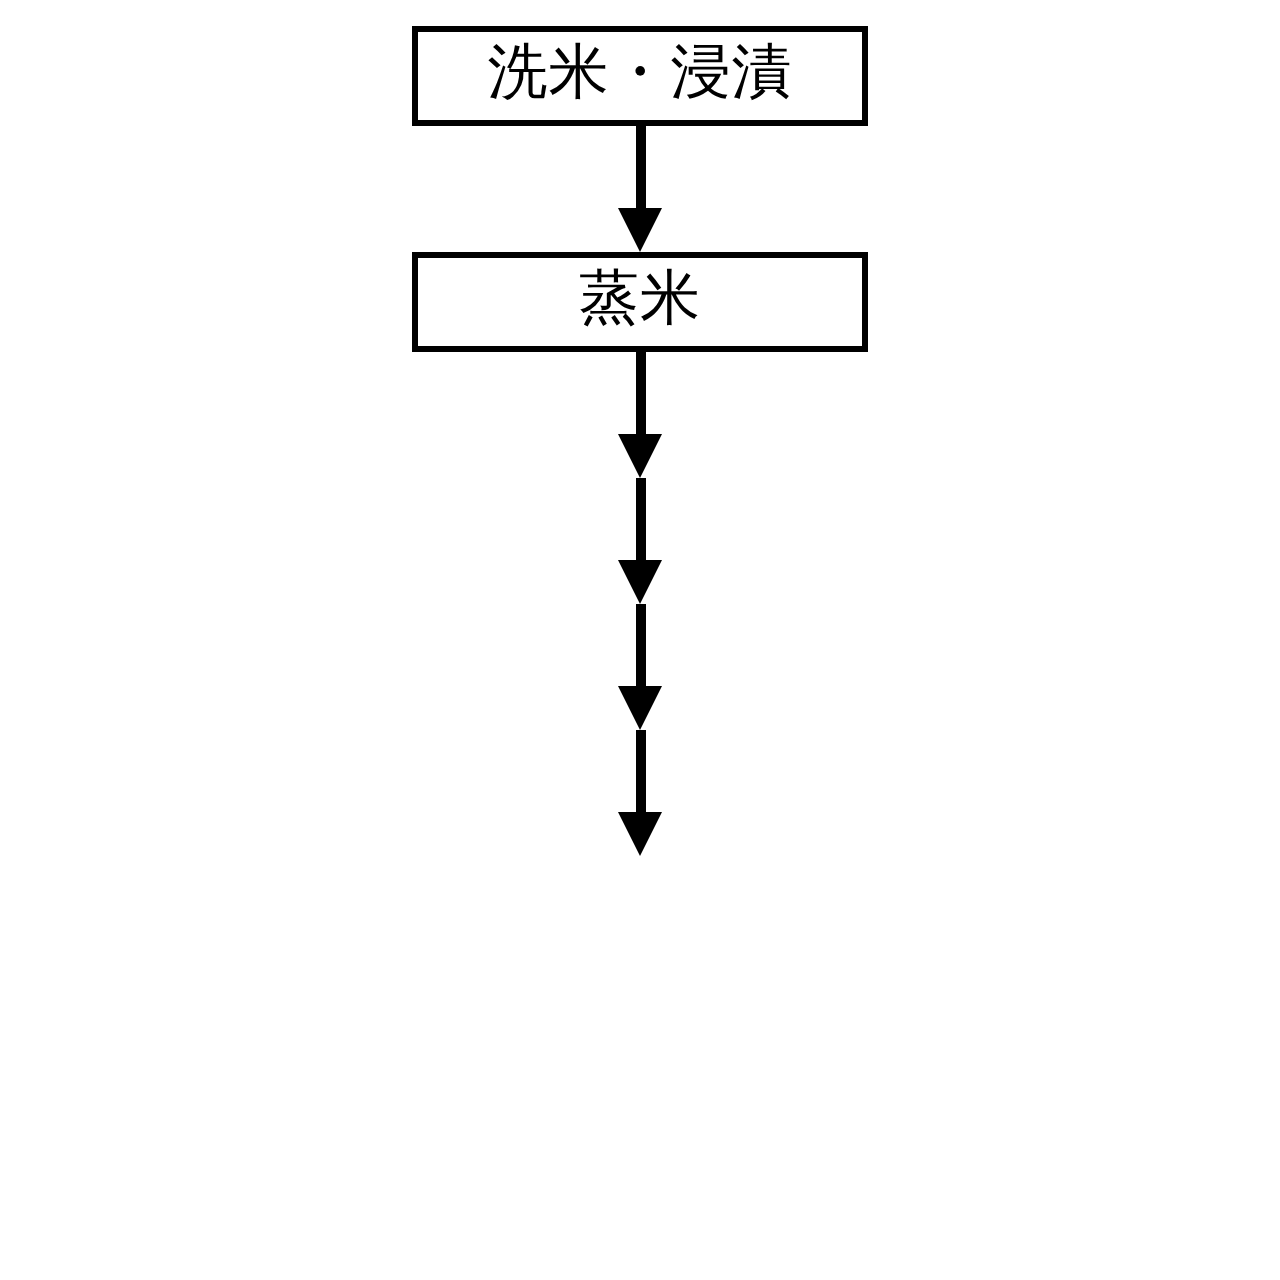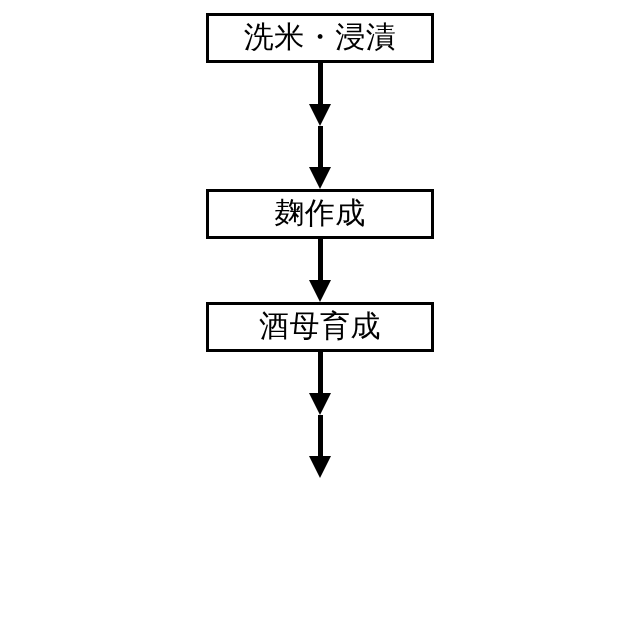--- a/index.html
+++ b/index.html
@@ -68,38 +68,35 @@
 
     <div class="box">
       <span class="label">洗米・浸漬</span>
     </div>
 
     <div class="arrow" aria-hidden="true">
       <div class="shaft"></div>
       <div class="head"></div>
     </div>
 
-
-    <div class="arrow" aria-hidden="true">
-      <div class="shaft"></div>
-      <div class="head"></div>
-    </div>
-
     <div class="box">
-      <span class="label">麹作成</span>
+      <span class="label">蒸米</span>
     </div>
 
     <div class="arrow" aria-hidden="true">
       <div class="shaft"></div>
       <div class="head"></div>
     </div>
 
-    <div class="box">
-      <span class="label">酒母育成</span>
+
+    <div class="arrow" aria-hidden="true">
+      <div class="shaft"></div>
+      <div class="head"></div>
     </div>
+
 
     <div class="arrow" aria-hidden="true">
       <div class="shaft"></div>
       <div class="head"></div>
     </div>
 
 
     <div class="arrow" aria-hidden="true">
       <div class="shaft"></div>
       <div class="head"></div>

